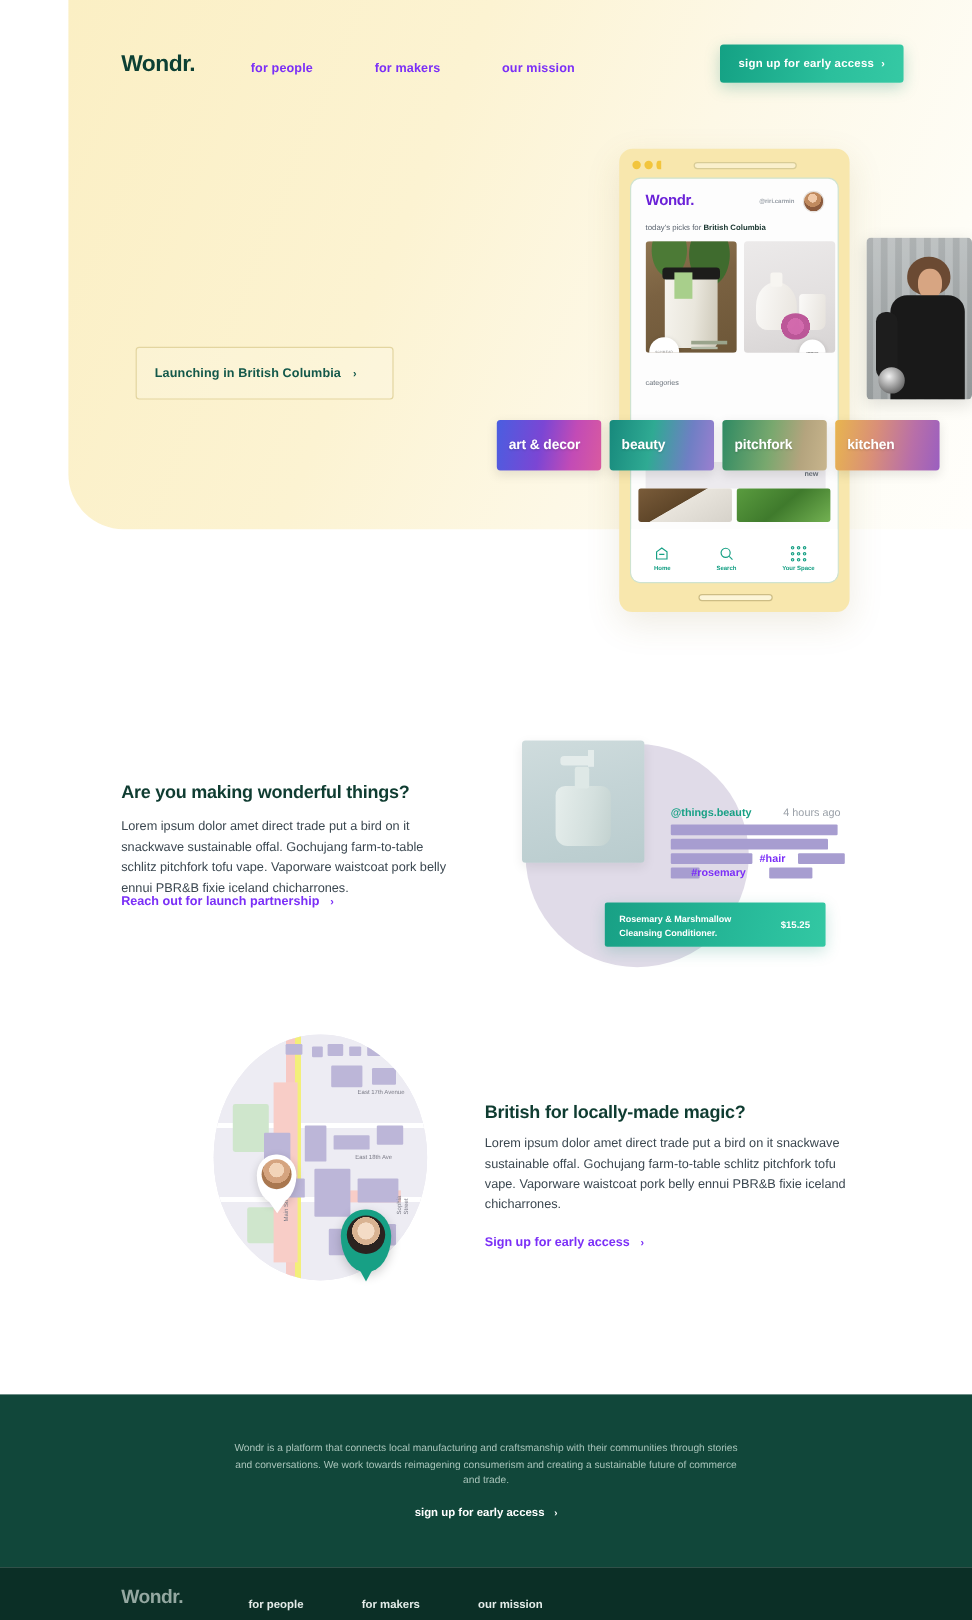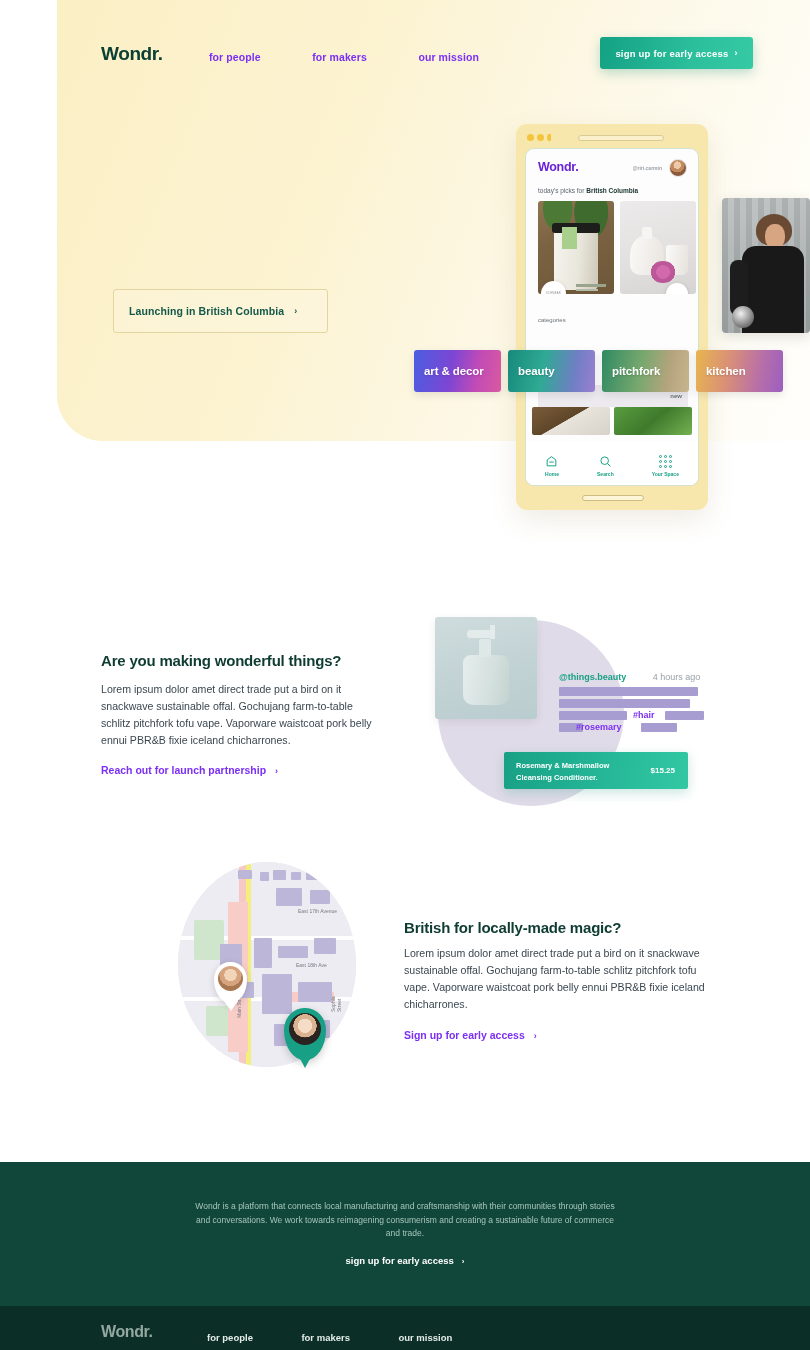--- a/index.html
+++ b/index.html
@@ -173,21 +173,21 @@
   .wp-arm { position:absolute; left:8px; top:62px; width:18px; height:56px;
     background:#1d1d1d; border-radius:8px;}
   .wp-obj { position:absolute; left:10px; top:108px; width:22px; height:22px;
     border-radius:50%; background:radial-gradient(circle at 40% 35%,#f1f1f1,#848484 60%,#3b3b3b);}
 
   
   .sec2-title { position:absolute; left:101px; top:652px; font-size:15px; font-weight:700;
     color:#0f3c31; letter-spacing:-0.2px;}
   .sec2-body { position:absolute; left:101px; top:681px; width:280px;
     font-size:10.6px; line-height:17px; color:#3b4750;}
-  .sec2-link { position:absolute; left:101px; top:764px; font-size:10.5px; font-weight:700;
+  .sec2-link { position:absolute; left:101px; top:745px; font-size:10.5px; font-weight:700;
     color:#7b2ff7; text-decoration:none; cursor:pointer;}
   .sec2-link .chev { margin-left:9px; font-size:9px; }
 
   .blob2 { position:absolute; left:438px; top:620px; width:186px; height:186px;
     border-radius:50%; background:#e0dbe8; }
   .bottle-img { position:absolute; left:435px; top:617px; width:102px; height:102px;
     border-radius:3px; overflow:hidden;
     background:linear-gradient(165deg,#cfdcdd 0%,#c4d4d6 45%,#b9ccce 100%);
     box-shadow:0 3px 10px rgba(0,0,0,.08); z-index:2;}
   .bt-body { position:absolute; left:28px; top:38px; width:46px; height:50px;

